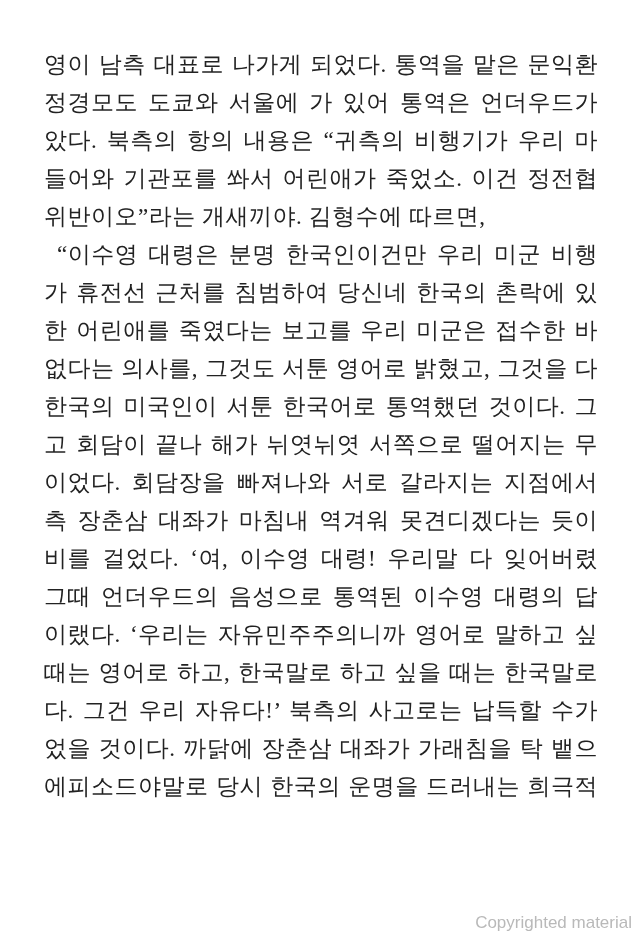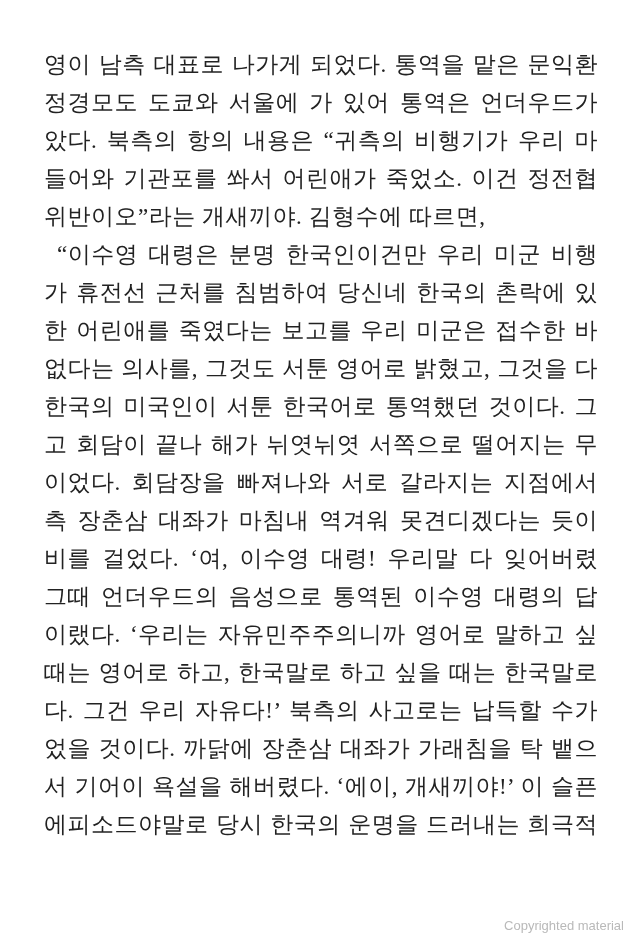--- a/index.html
+++ b/index.html
@@ -35,24 +35,24 @@
   }
   .text-line.no-justify {
     text-align-last: left;
     -moz-text-align-last: left;
   }
   .text-line.indent {
     text-indent: 13px;
   }
   .copyright-notice {
     position: absolute;
-    right: 16px;
+    right: 8px;
     bottom: 9px;
     font-family: "Liberation Sans", "DejaVu Sans", sans-serif;
-    font-size: 13px;
+    font-size: 17px;
     color: #b9b9b9;
   }
 </style>
 </head>
 <body>
 
 <div class="page">
   <div class="text-block">
       <div class="text-line">영이 남측 대표로 나가게 되었다. 통역을 맡은 문익환과</div>
       <div class="text-line">정경모도 도쿄와 서울에 가 있어 통역은 언더우드가 맡</div>
@@ -66,17 +66,16 @@
       <div class="text-line">한국의 미국인이 서툰 한국어로 통역했던 것이다. 그리</div>
       <div class="text-line">고 회담이 끝나 해가 뉘엿뉘엿 서쪽으로 떨어지는 무렵</div>
       <div class="text-line">이었다. 회담장을 빠져나와 서로 갈라지는 지점에서 북</div>
       <div class="text-line">측 장춘삼 대좌가 마침내 역겨워 못견디겠다는 듯이 시</div>
       <div class="text-line">비를 걸었다. ‘여, 이수영 대령! 우리말 다 잊어버렸나?’</div>
       <div class="text-line">그때 언더우드의 음성으로 통역된 이수영 대령의 답변이</div>
       <div class="text-line">이랬다. ‘우리는 자유민주주의니까 영어로 말하고 싶을</div>
       <div class="text-line">때는 영어로 하고, 한국말로 하고 싶을 때는 한국말로 한</div>
       <div class="text-line">다. 그건 우리 자유다!’ 북측의 사고로는 납득할 수가 없</div>
       <div class="text-line">었을 것이다. 까닭에 장춘삼 대좌가 가래침을 탁 뱉으면</div>
-      <div class="text-line">서 기어이 욕설을 해버렸다. ‘에이, 개새끼야!’ 이 슬픈</div>
       <div class="text-line">에피소드야말로 당시 한국의 운명을 드러내는 희극적 상</div>
     </div>
   <div class="copyright-notice">Copyrighted material</div>
 </div>
 
 </body></html>

